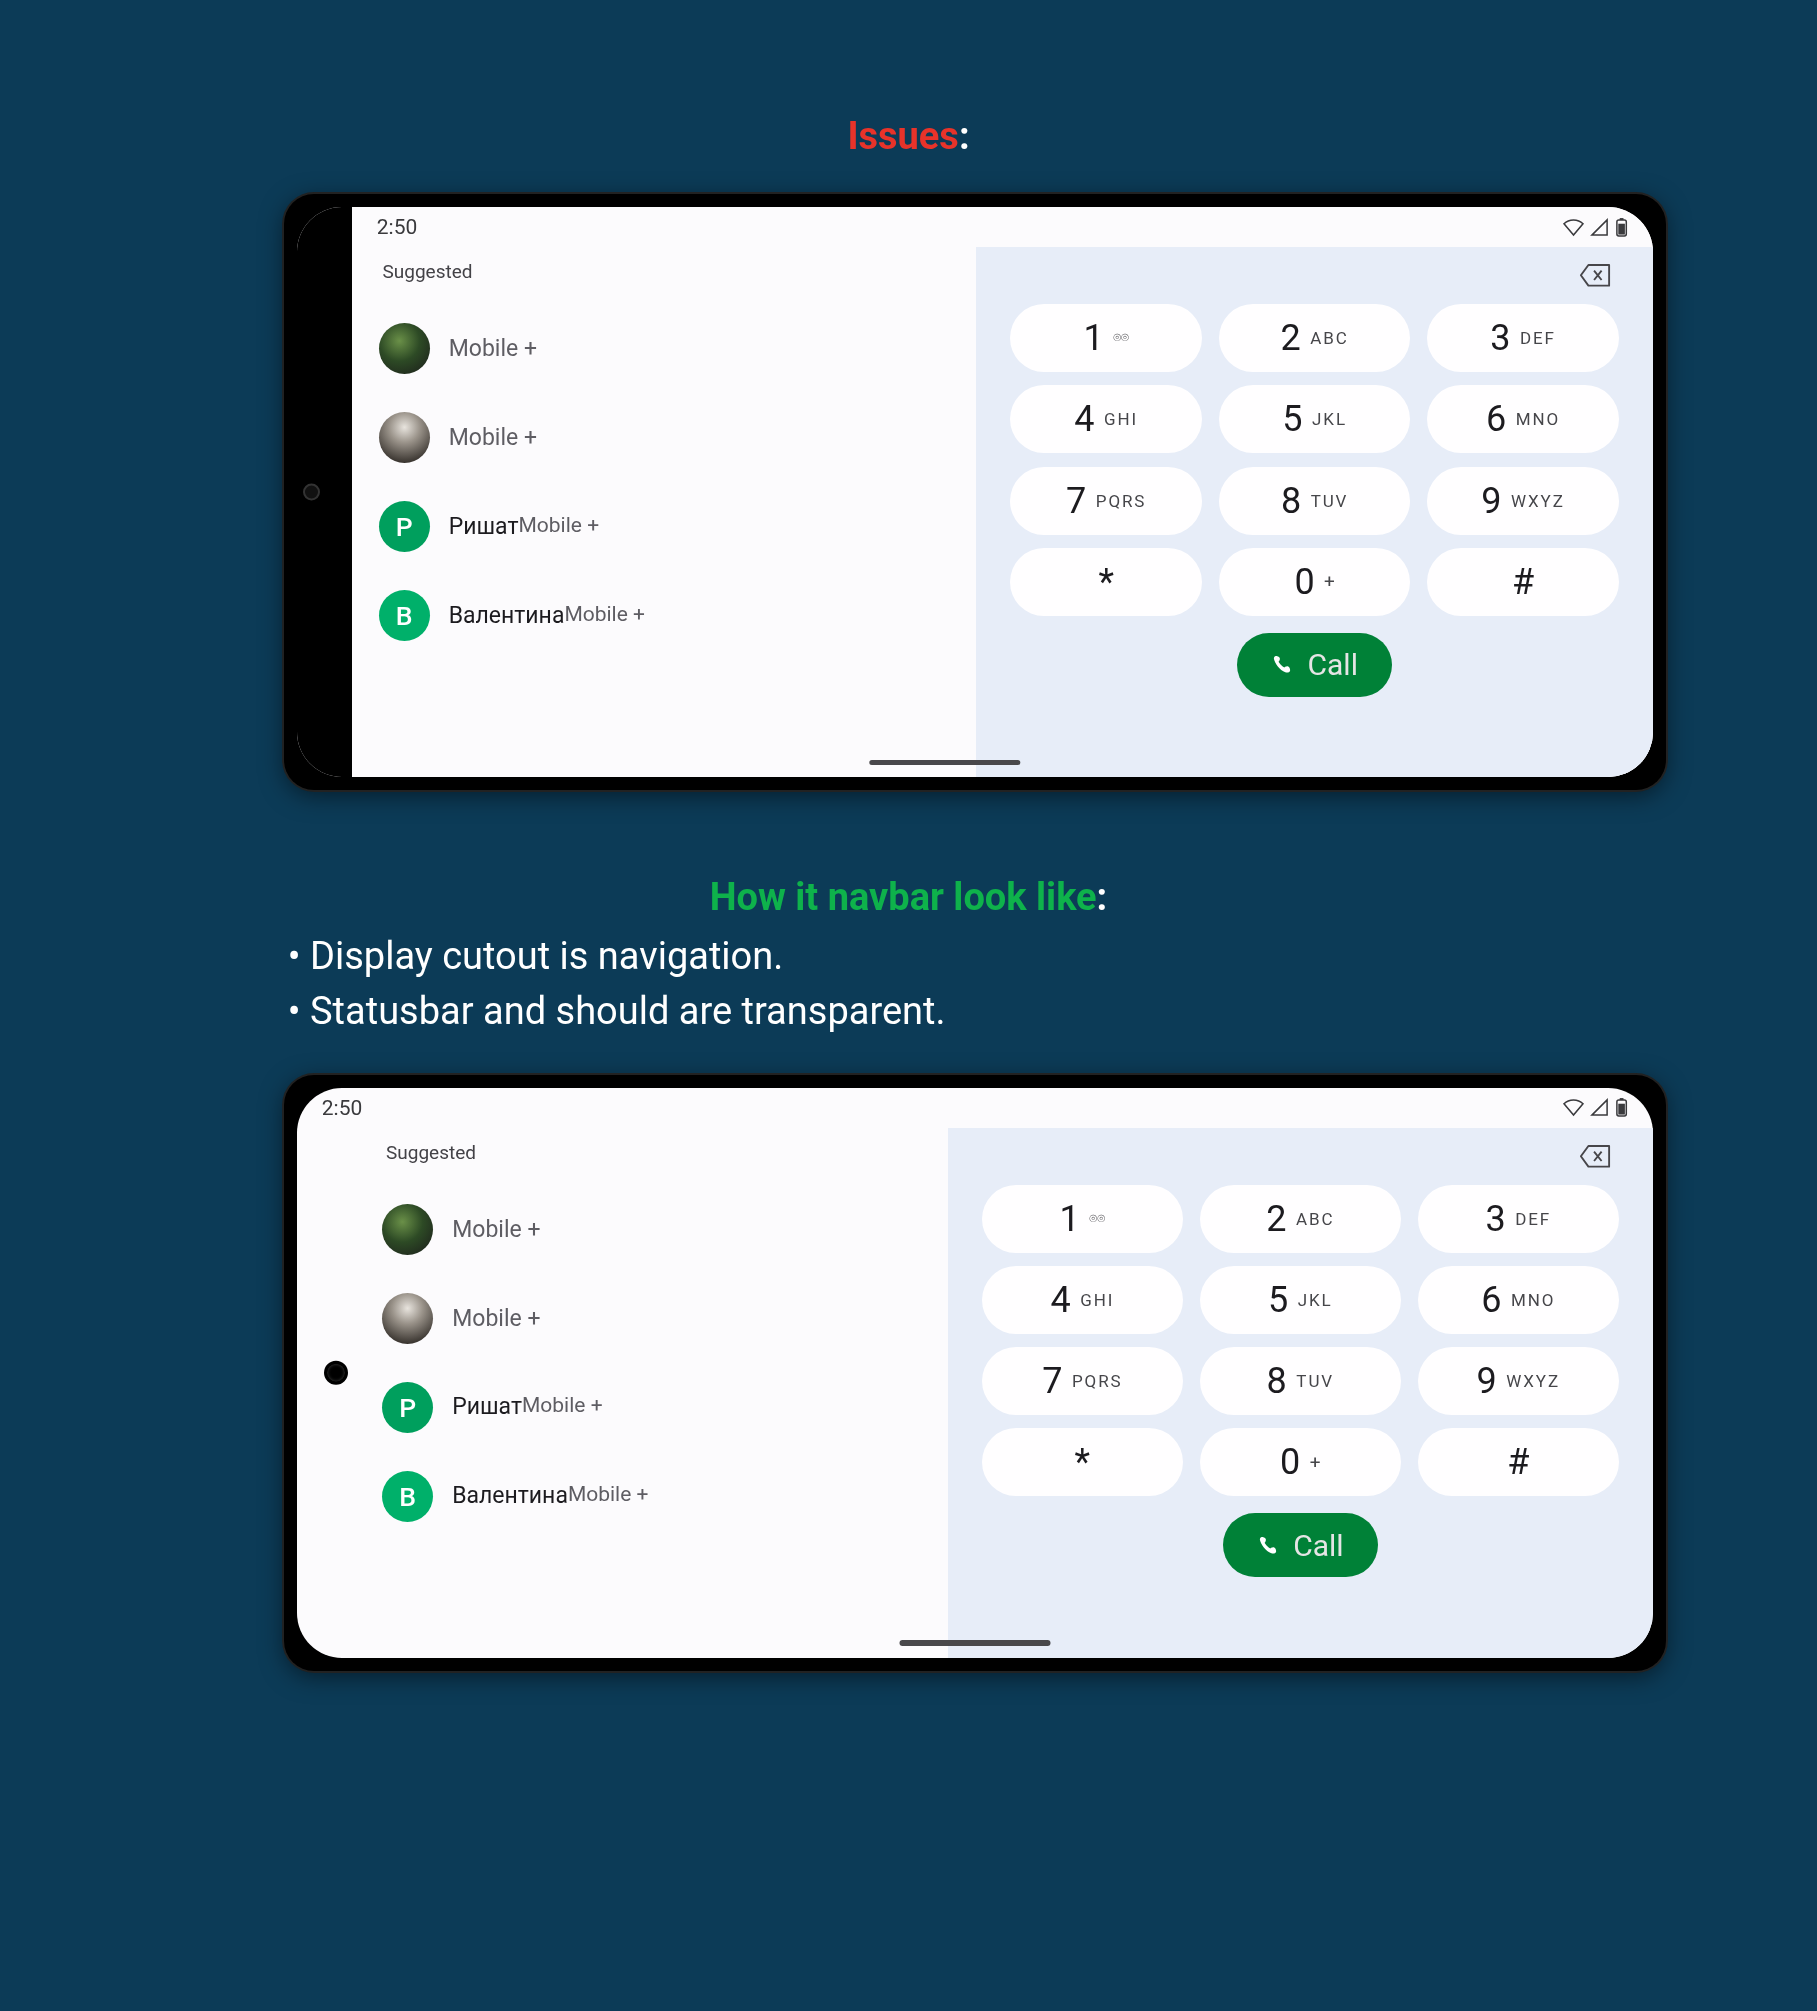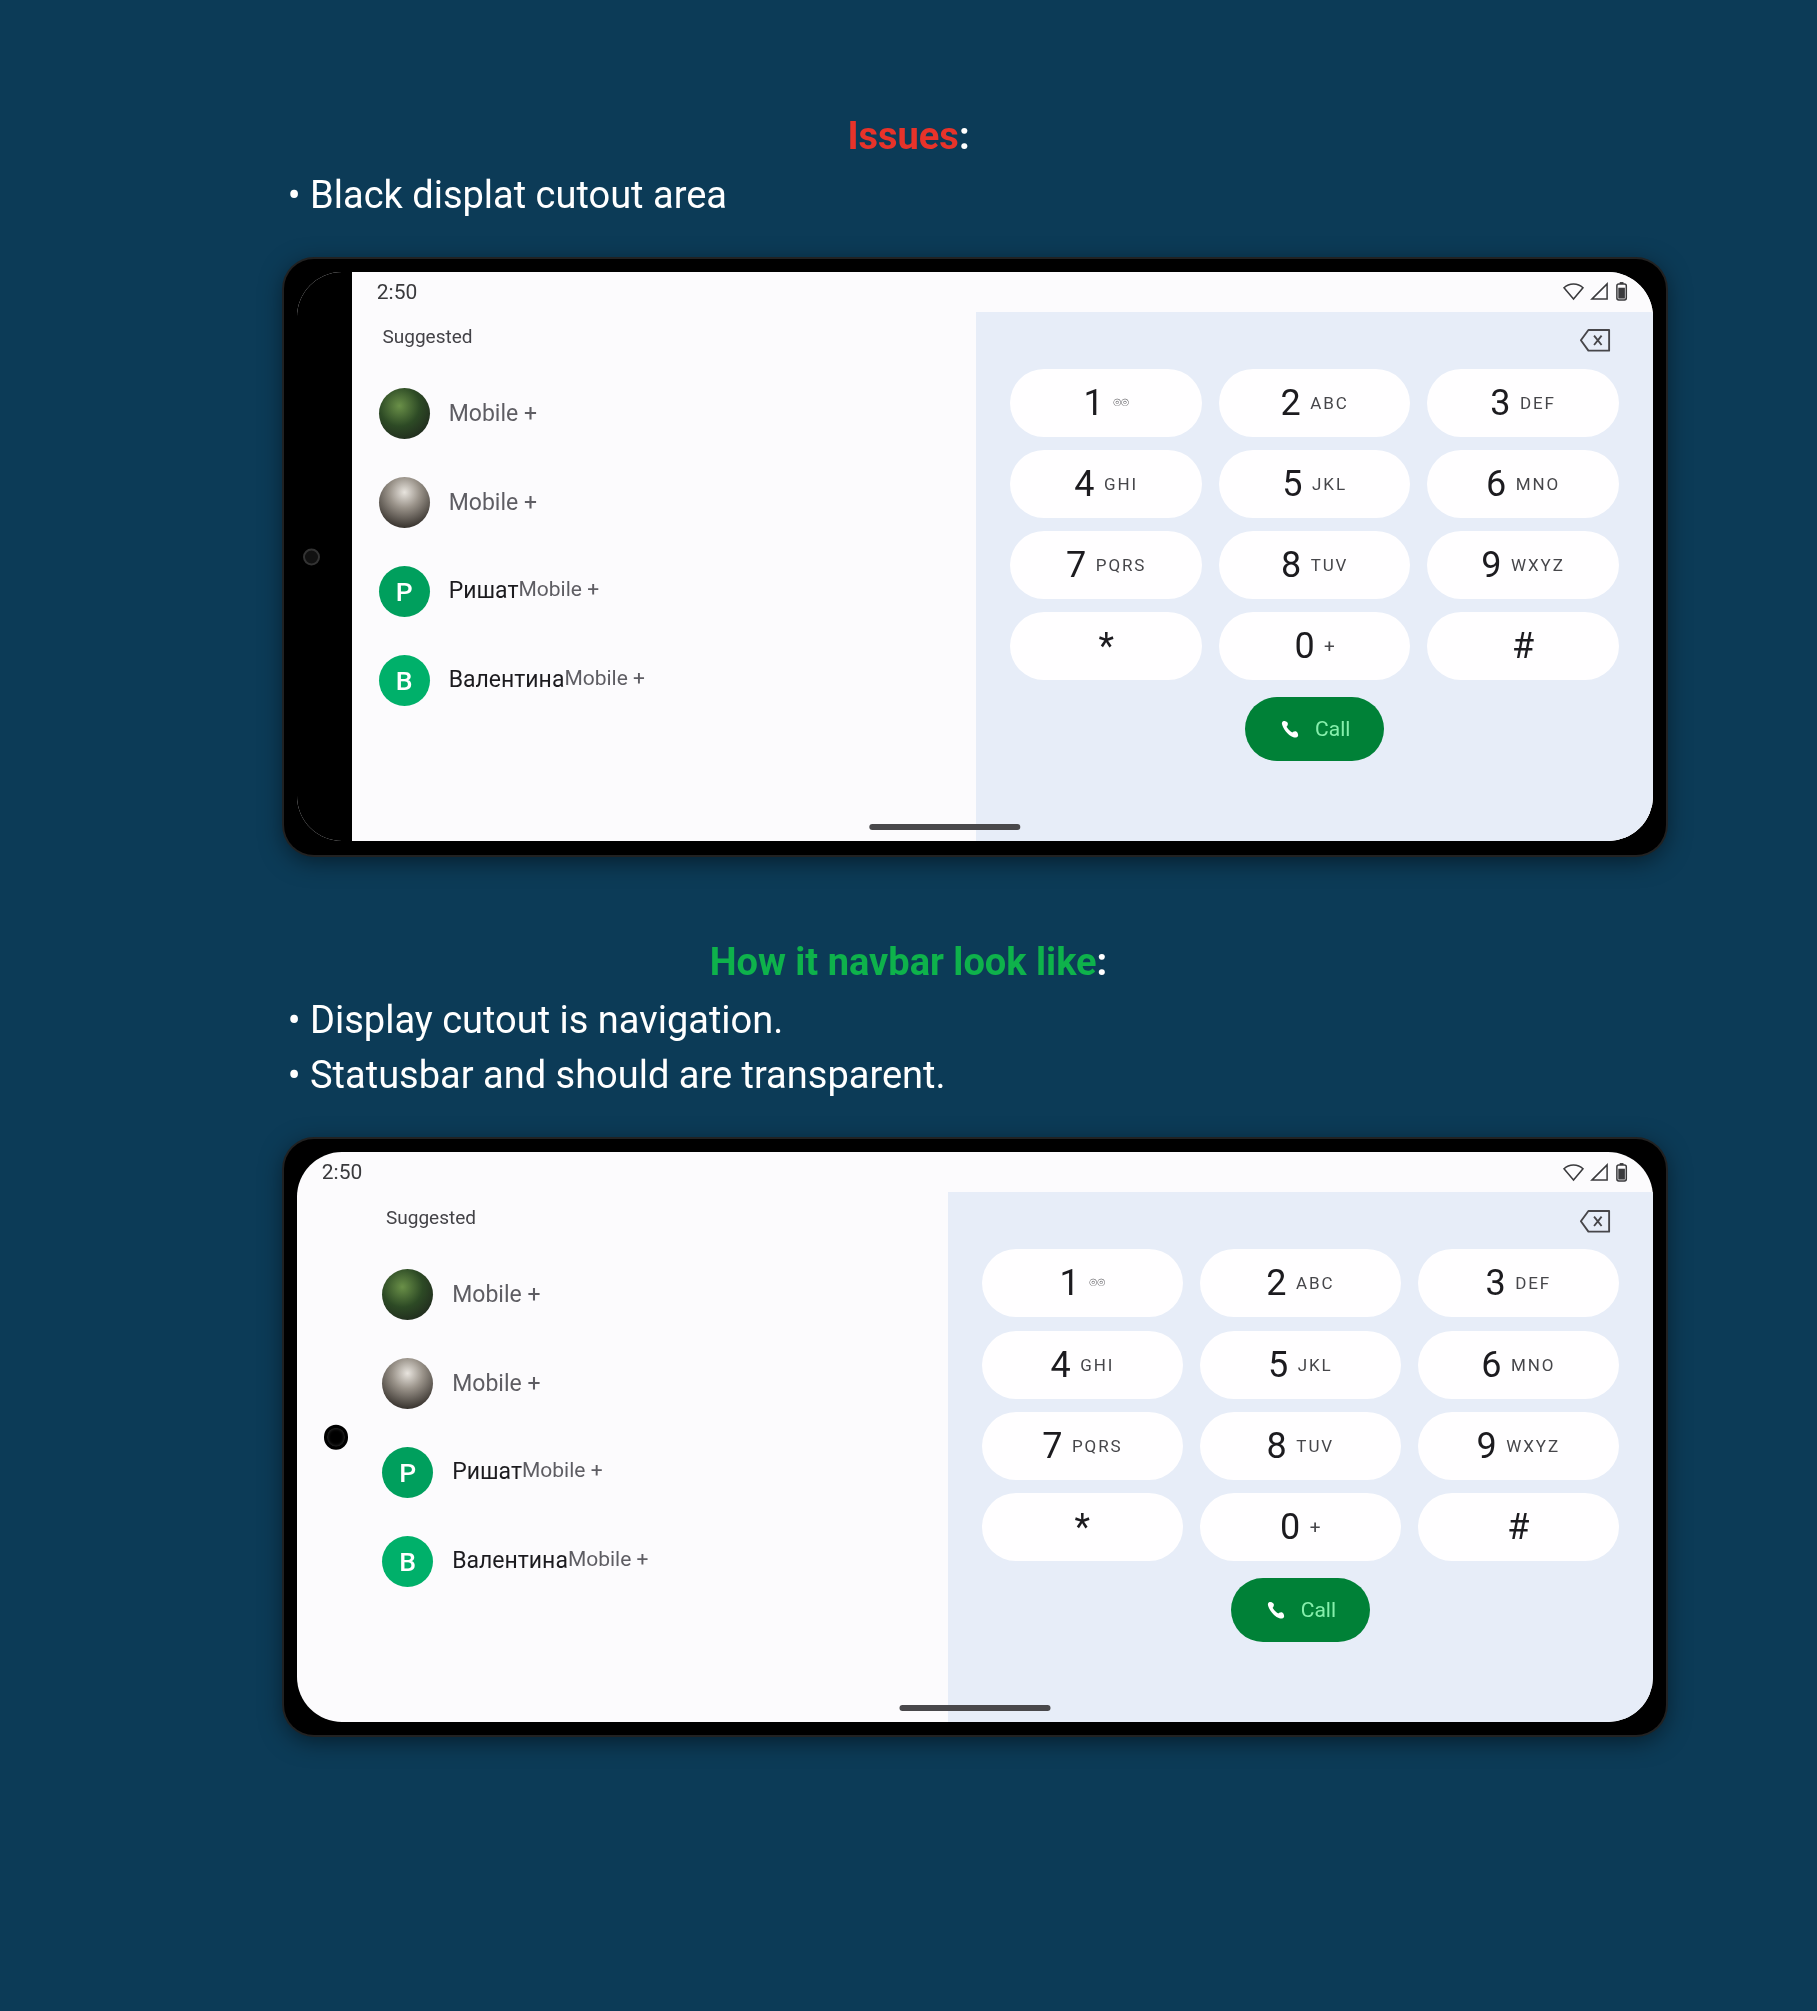--- a/index.html
+++ b/index.html
@@ -153,26 +153,26 @@
     gap: 9.5px;
     color: #1c1b1f;
   }
   .key .digit { font-size: 36px; font-weight: 400; }
   .key .letters { font-size: 17px; color: #46464a; letter-spacing: 1.9px; }
   .key .vm { font-size: 13.2px; color:#46464a;}
   .key .plus { font-size: 19px; color:#46464a; }
   .call-row { display:flex; justify-content:center; margin-top: 17px;}
   .call-btn {
     background: #008137;
-    color:#86efac;
+    color:#e5e5e5;
     border-radius: 38px;
     height: 64px;
     padding: 0 34px;
     display:flex; align-items:center; gap:13.2px;
-    font-size: 21px;
+    font-size: 30px;
   }
   .navhandle {
     position:absolute;
     bottom: 11.4px;
     left: 50%;
     transform: translateX(-50%);
     width: 151px; height: 5.7px;
     background: #49484b;
     border-radius: 3.8px;
     z-index:15;
@@ -180,21 +180,20 @@
   .navhandle.offset { transform: translateX(-70%); }
 </style>
 </head>
 <body>
 
 <div class="section">
   <div class="heading">
     <span class="label">Issues</span><span class="colon">:</span>
   </div>
   <ul class="bullets">
-    <li>Black displat cutout area</li>
   </ul>
 
   <div class="phone">
     <div class="camera-dot"></div>
     <div class="phone-inner">
       <div class="cutout-black"></div>
       <div class="screen">
 
         <div class="statusbar">
           <span>2:50</span>

